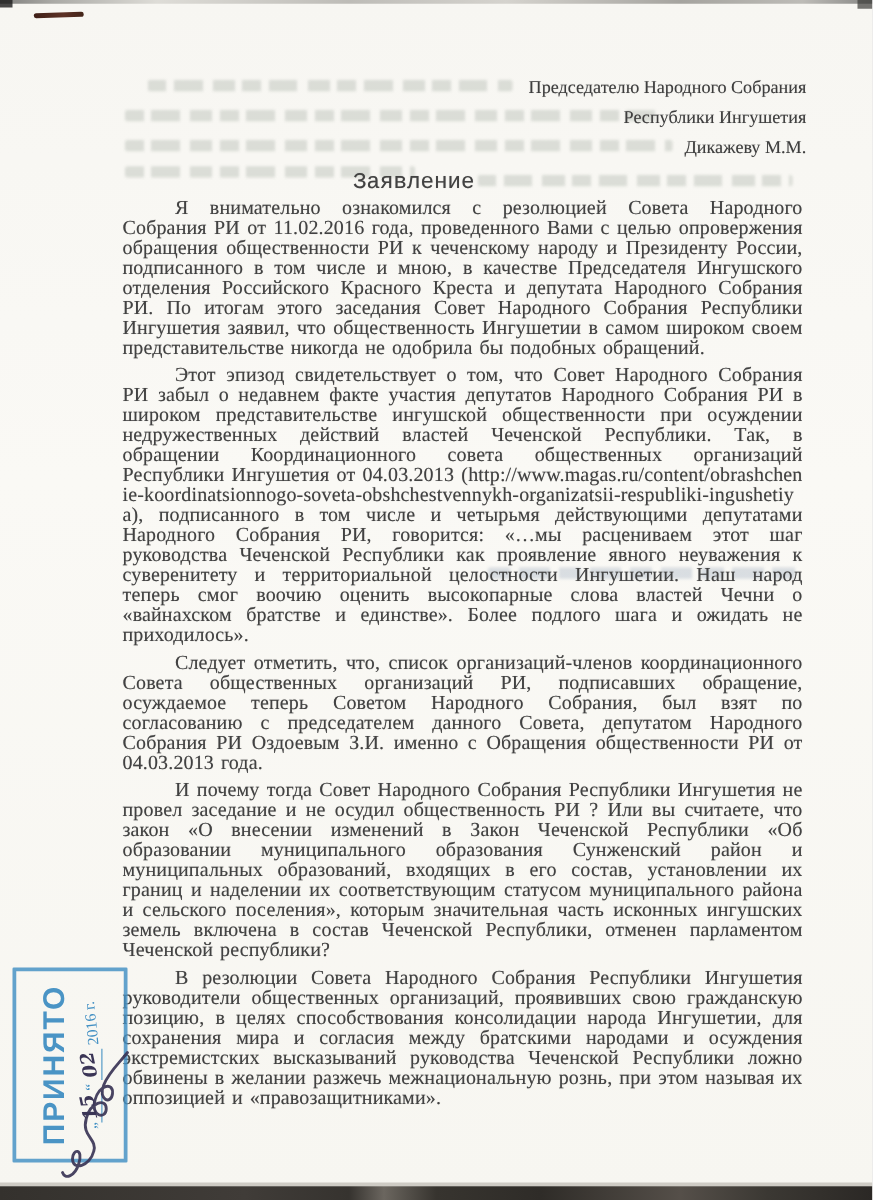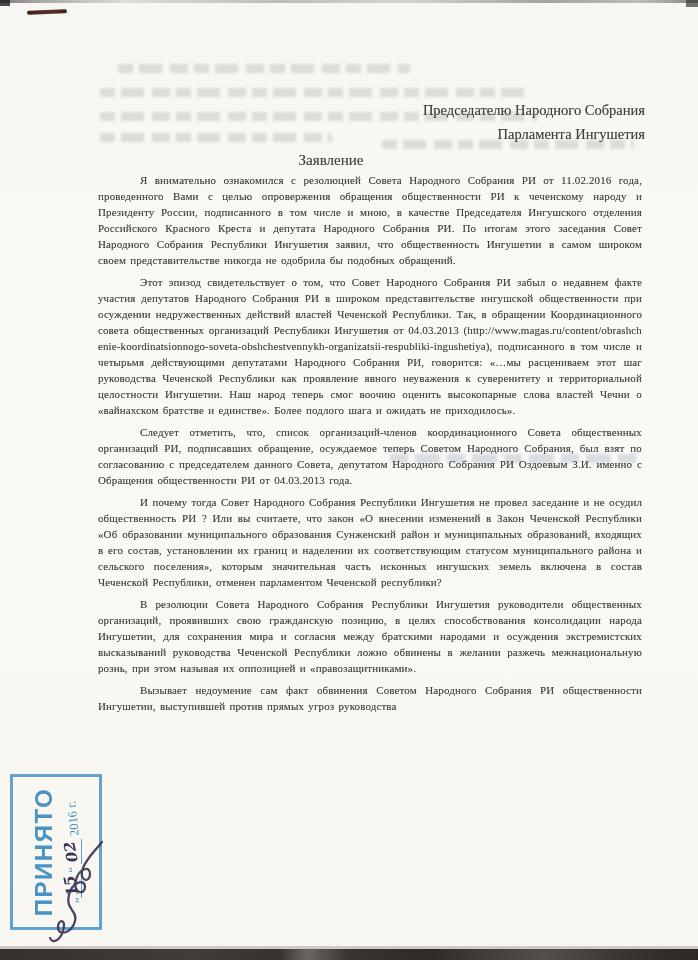--- a/index.html
+++ b/index.html
@@ -46,30 +46,30 @@
   .b1 { left:118px; top:64px;  width:292px; }
   .b2 { left:100px; top:88px;  width:432px; }
   .b3 { left:100px; top:112px; width:438px; }
   .b4 { left:100px; top:133px; width:232px; }
   .b5 { left:382px; top:140px; width:252px; }
   .b6 { left:390px; top:454px; width:248px; }
 
   
   .col { position:absolute; left:98px; top:0; width:556px; }
   .recipient {
-    padding-top:98px; padding-right:9px; text-align:right;
+    padding-top:58px; padding-right:9px; text-align:right;
     font-size:14.5px; line-height:24px; color:#3e3e3e;
     text-shadow:0 0 .6px rgba(66,66,66,.45);
   }
   .doc-title {
-    margin-top:6px; margin-bottom:3px; text-align:center; font-size:15px;
-    transform:translateX(-45px); text-shadow:0 0 .6px rgba(66,66,66,.45);
+    margin-top:6px; margin-bottom:3px; text-align:center; font-size:18px;
+    transform:translateX(-45px); text-shadow:0 0 .6px rgba(66,66,66,.45);font-family:Liberation Mono, monospace;
   }
   p.para {
-    margin:0 12px 6px 0; font-size:11px; line-height:16px;
+    margin:0 12px 6px 0; font-size:16px; line-height:16px;
     text-align:justify; text-indent:42px;
     word-spacing:1.4px; letter-spacing:.12px;
     text-shadow:0 0 .6px rgba(66,66,66,.45);
   }
   .url { word-break:break-all; }
 
   
   .stamp {
     position:absolute; left:10px; top:774px; width:86px; height:150px;
     border:3px solid rgba(65,143,195,.82); border-radius:1px;
@@ -107,33 +107,33 @@
   <div class="bleed b1"></div>
   <div class="bleed b2"></div>
   <div class="bleed b3"></div>
   <div class="bleed b4"></div>
   <div class="bleed b5"></div>
   <div class="bleed blue b6"></div>
 
   <div class="col">
     <div class="recipient">
       <div>Председателю Народного Собрания</div>
-      <div>Парламента Ингушетия</div>
+      <div>Республики Ингушетия</div>
+      <div>Дикажеву М.М.</div>
     </div>
 
     <div class="doc-title">Заявление</div>
 
     <p class="para">Я внимательно ознакомился с резолюцией Совета Народного Собрания РИ от 11.02.2016 года, проведенного Вами с целью опровержения обращения общественности РИ к чеченскому народу и Президенту России, подписанного в том числе и мною, в качестве Председателя Ингушского отделения Российского Красного Креста и депутата Народного Собрания РИ. По итогам этого заседания Совет Народного Собрания Республики Ингушетия заявил, что общественность Ингушетии в самом широком своем представительстве никогда не одобрила бы подобных обращений.</p>
 
     <p class="para"><span>Этот эпизод свидетельствует о том, что Совет Народного Собрания РИ забыл о недавнем факте участия депутатов Народного Собрания РИ в широком представительстве ингушской общественности при осуждении недружественных действий властей Чеченской Республики. Так, в обращении Координационного совета общественных организаций Республики Ингушетия от 04.03.2013 (</span><span class="url">http://www.magas.ru/content/obrashchenie-koordinatsionnogo-soveta-obshchestvennykh-organizatsii-respubliki-ingushetiya</span><span>), подписанного в том числе и четырьмя действующими депутатами Народного Собрания РИ, говорится: «…мы расцениваем этот шаг руководства Чеченской Республики как проявление явного неуважения к суверенитету и территориальной целостности Ингушетии. Наш народ теперь смог воочию оценить высокопарные слова властей Чечни о «вайнахском братстве и единстве». Более подлого шага и ожидать не приходилось».</span></p>
 
     <p class="para">Следует отметить, что, список организаций-членов координационного Совета общественных организаций РИ, подписавших обращение, осуждаемое теперь Советом Народного Собрания, был взят по согласованию с председателем данного Совета, депутатом Народного Собрания РИ Оздоевым З.И. именно с Обращения общественности РИ от 04.03.2013 года.</p>
     <p class="para">И почему тогда Совет Народного Собрания Республики Ингушетия не провел заседание и не осудил общественность РИ ? Или вы считаете, что закон «О внесении изменений в Закон Чеченской Республики «Об образовании муниципального образования Сунженский район и муниципальных образований, входящих в его состав, установлении их границ и наделении их соответствующим статусом муниципального района и сельского поселения», которым значительная часть исконных ингушских земель включена в состав Чеченской Республики, отменен парламентом Чеченской республики?</p>
     <p class="para">В резолюции Совета Народного Собрания Республики Ингушетия руководители общественных организаций, проявивших свою гражданскую позицию, в целях способствования консолидации народа Ингушетии, для сохранения мира и согласия между братскими народами и осуждения экстремистских высказываний руководства Чеченской Республики ложно обвинены в желании разжечь межнациональную рознь, при этом называя их оппозицией и «правозащитниками».</p>
-    <p class="para">Вызывает недоумение сам факт обвинения Советом Народного Собрания РИ общественности Ингушетии, выступившей против прямых угроз руководства</p>
   </div>
 
   <div class="stamp">
     <div class="stamp-rot">
       <div class="stamp-label">ПРИНЯТО</div>
       <div class="stamp-date">
         <span>„</span><span class="blank"><span class="hand">15</span></span><span>“</span>
         <span class="blank"><span class="hand">02</span></span>
         <span class="stamp-year">2016 г.</span>
       </div>

